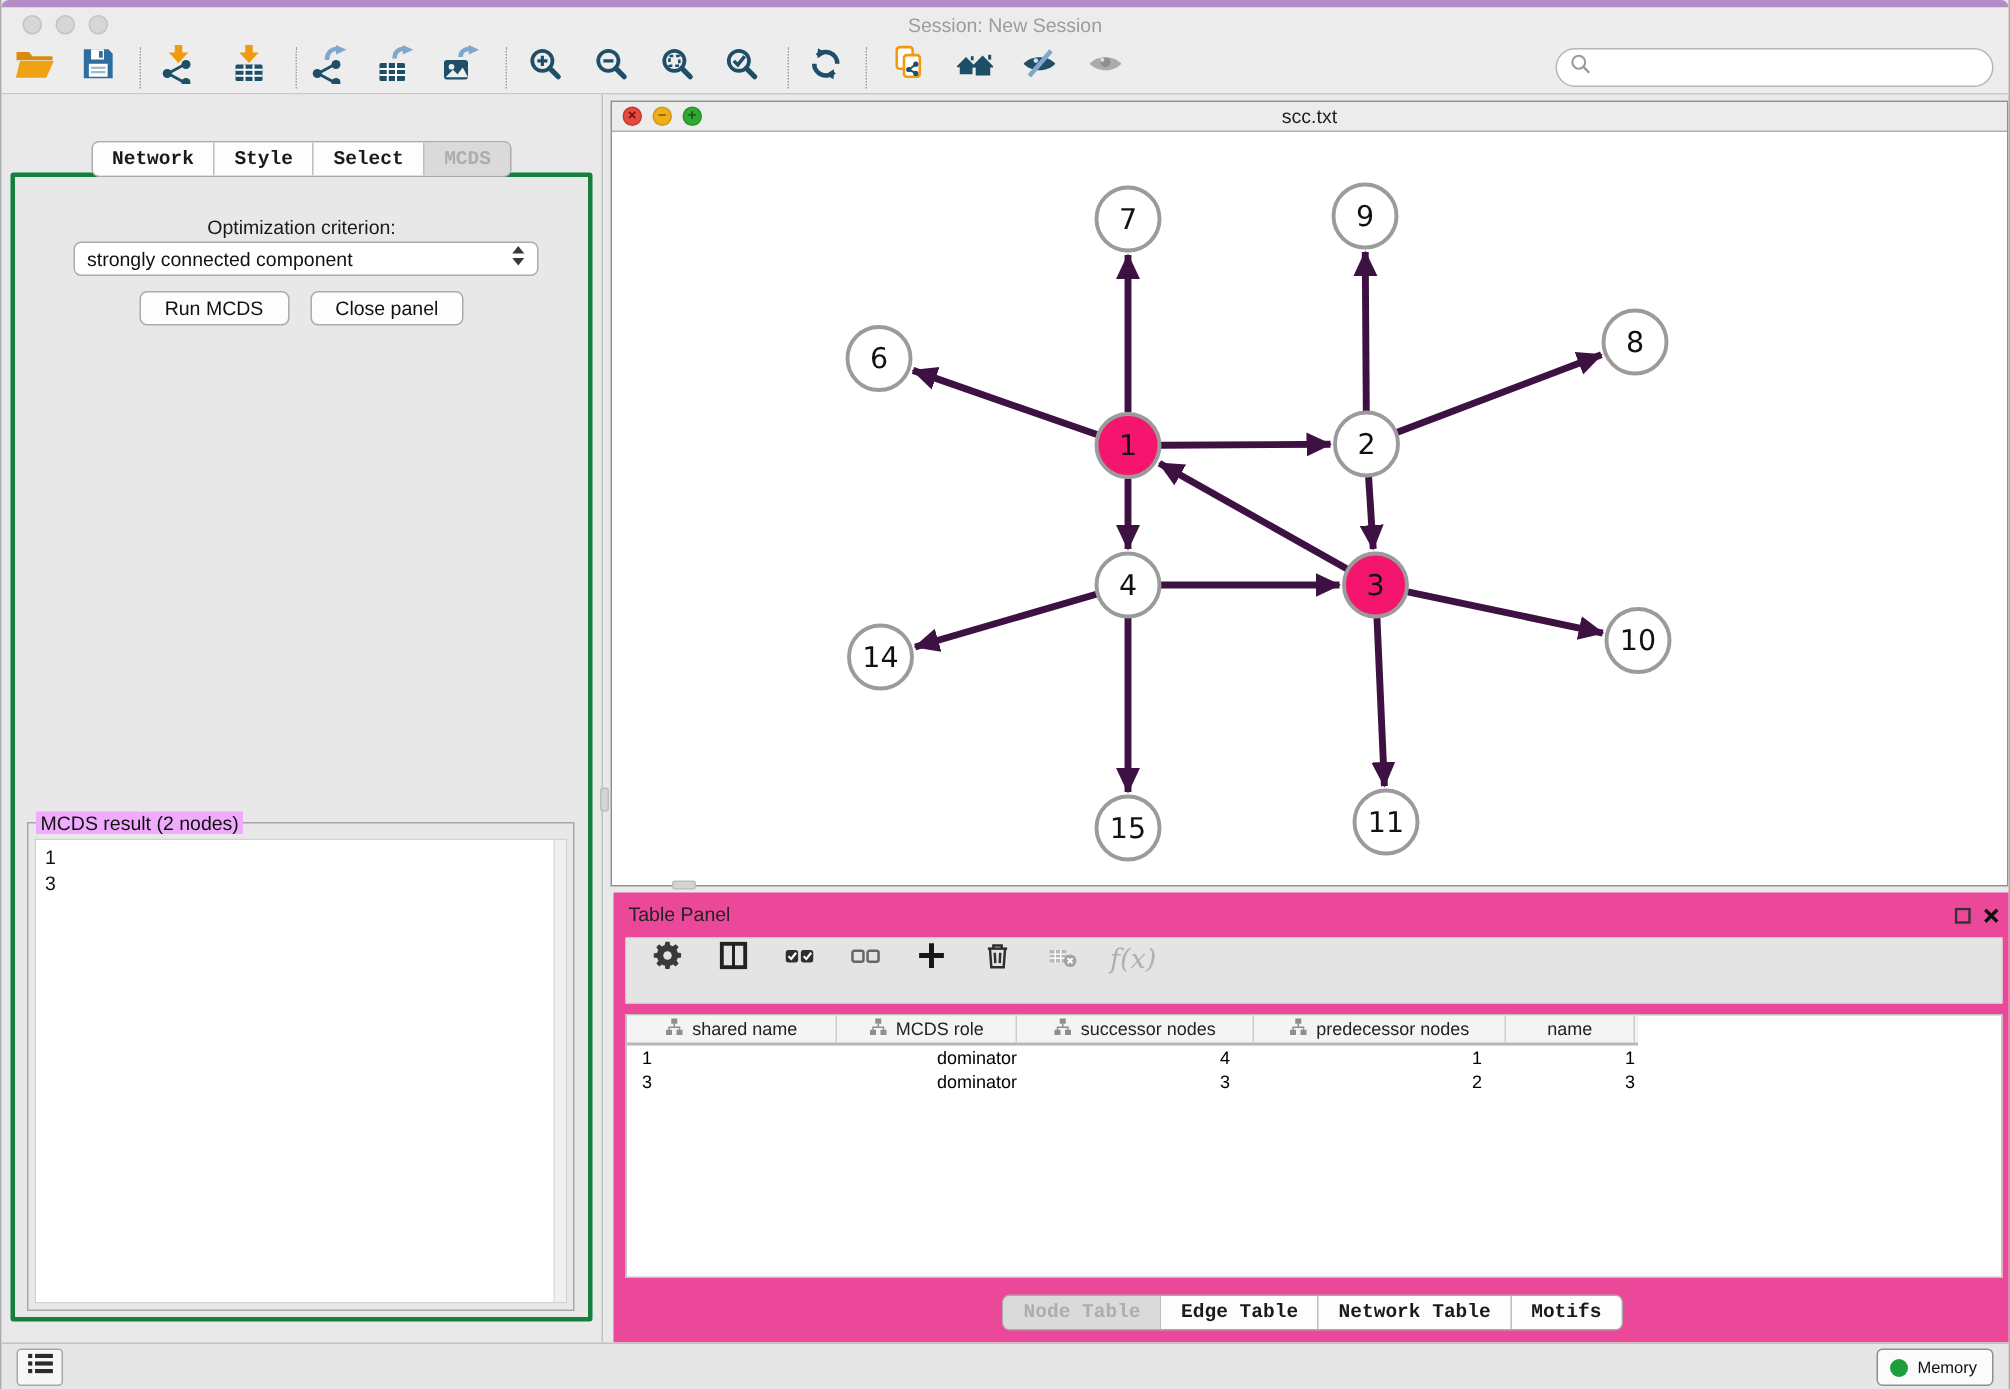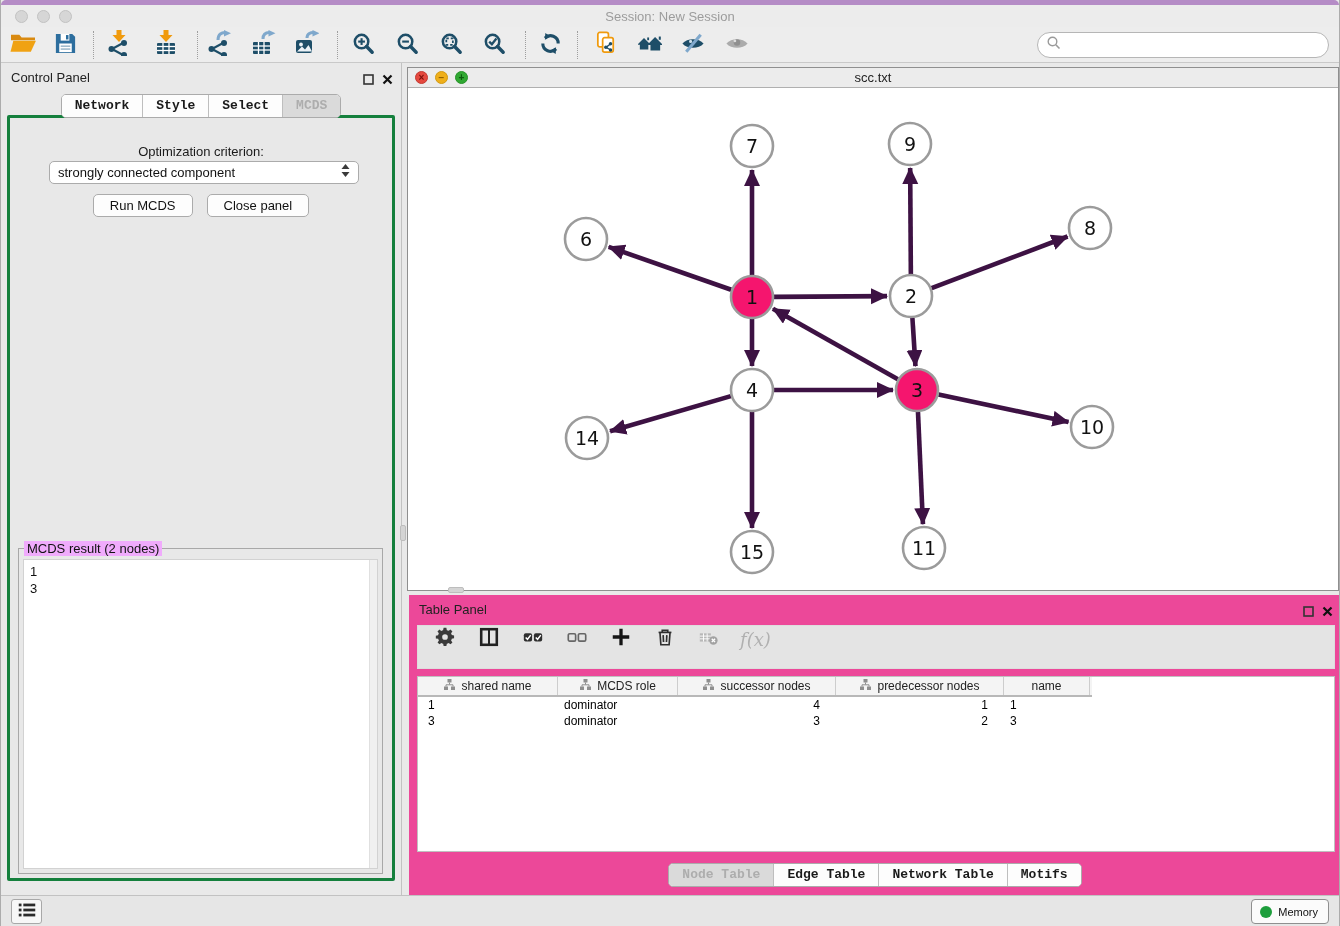--- a/index.html
+++ b/index.html
@@ -91,21 +91,21 @@
 
   .tbl-wrap { position:absolute; left:8px; right:6px; top:81px; height:176px; background:#FFF;
               border:1px solid #C0C0C0; overflow:hidden; }
   .tbl-header { display:flex; height:20px; background:#F4F4F4; border-bottom:2px solid #B8B8B8; width:674px; }
   .tbl-th { display:flex; align-items:center; justify-content:center; gap:5px; font-size:12px; color:#222;
             border-right:1px solid #CDCDCD; cursor:pointer; }
   .tbl-row { display:flex; height:16px; align-items:center; font-size:12px; color:#000; cursor:default; }
   .c0 { width:140px; } .c1 { width:120px; } .c2 { width:158px; } .c3 { width:168px; } .c4 { width:86px; }
   .cell { overflow:hidden; white-space:nowrap; }
   .cell.left { text-align:left; padding-left:10px; }
-  .cell.left2 { text-align:left; padding-left:6px; }
+  .cell.left2 { text-align:right; padding-left:6px; }
   .cell.right { text-align:right; padding-right:16px; }
 
   .tp-tabbar { position:absolute; left:0; width:100%; top:268px; text-align:center; }
 
   
   .statusbar { position:absolute; left:0; right:0; top:895px; height:31px; background:#E6E6E6;
                border-top:1px solid #C2C2C2; }
   .list-btn { position:absolute; left:10px; top:3px; width:31px; height:25px; background:#F7F7F7;
               border:1px solid #A8A8A8; border-radius:3px; display:flex; align-items:center; justify-content:center; cursor:pointer; }
   .memory-btn { position:absolute; right:10px; top:3px; height:25px; padding:0 10px 0 8px; background:#FBFBFB;
@@ -289,31 +289,20 @@
             <circle cx="6.5" cy="6.5" r="4.3" fill="none" stroke="#9A9A9A" stroke-width="1.4"></circle>
             <line x1="9.8" y1="9.8" x2="13.5" y2="13.5" stroke="#9A9A9A" stroke-width="1.6"></line>
           </svg></span>
       <input type="text" value="" style="">
     </div>
   </div>
 
   <div class="main">
 
     <div class="control-panel">
-      <div class="panel-header">
-        <span class="panel-title">Control Panel</span>
-        <span class="panel-icons">
-          <span><svg width="11" height="11" viewBox="0 0 11 11">
-                <rect x="1" y="1" width="9" height="9" fill="none" stroke="#333" stroke-width="1.6"></rect>
-              </svg></span>
-          <span><svg width="11" height="11" viewBox="0 0 11 11">
-                <path d="M1.5 1.5L9.5 9.5M9.5 1.5L1.5 9.5" stroke="#111" stroke-width="2.2"></path>
-              </svg></span>
-        </span>
-      </div>
       <div class="cp-tabbar">
         <span class="seg-tabs">
           <span class="seg-tab">Network</span>
           <span class="seg-tab">Style</span>
           <span class="seg-tab">Select</span>
           <span class="seg-tab active">MCDS</span>
         </span>
       </div>
       <div class="cp-box">
         <div class="opt-label">Optimization criterion:</div>

